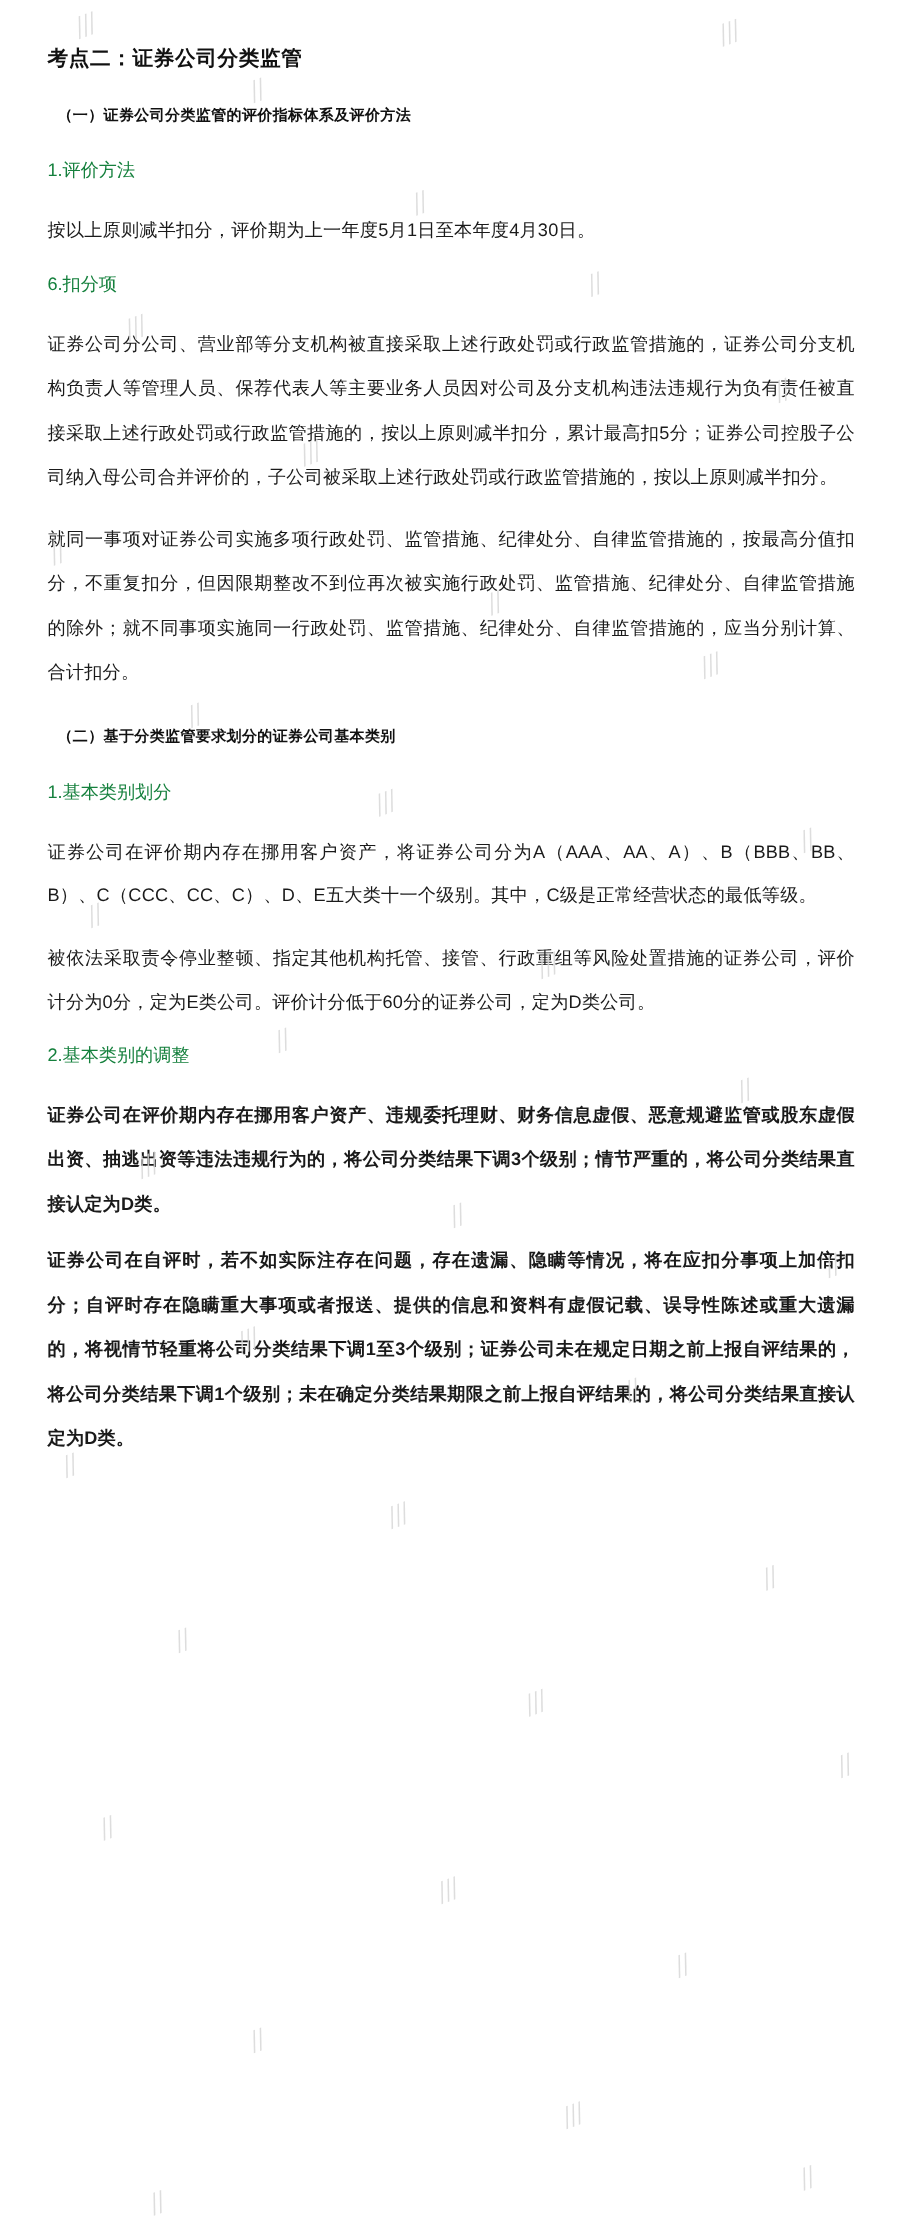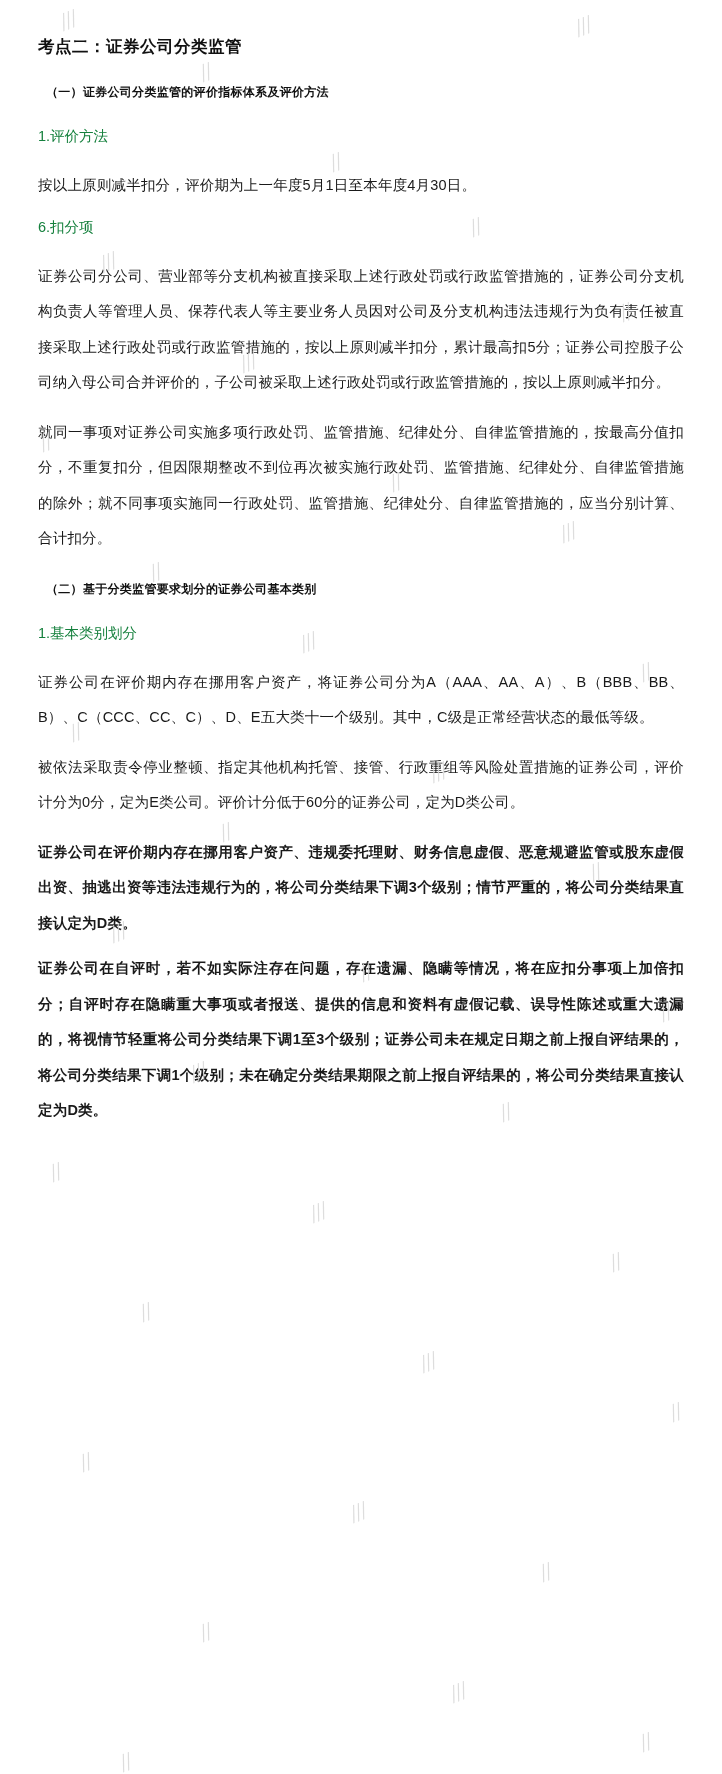--- a/index.html
+++ b/index.html
@@ -95,20 +95,21 @@
   <p class="para">就同一事项对证券公司实施多项行政处罚、监管措施、纪律处分、自律监管措施的，按最高分值扣分，不重复扣分，但因限期整改不到位再次被实施行政处罚、监管措施、纪律处分、自律监管措施的除外；就不同事项实施同一行政处罚、监管措施、纪律处分、自律监管措施的，应当分别计算、合计扣分。</p>
 
   <div class="spacer-lg"></div>
 
   <h2 class="heading-sub">（二）基于分类监管要求划分的证券公司基本类别</h2>
 
   <h3 class="heading-num">1.基本类别划分</h3>
   <p class="para">证券公司在评价期内存在挪用客户资产，将证券公司分为A（AAA、AA、A）、B（BBB、BB、B）、C（CCC、CC、C）、D、E五大类十一个级别。其中，C级是正常经营状态的最低等级。</p>
   <p class="para">被依法采取责令停业整顿、指定其他机构托管、接管、行政重组等风险处置措施的证券公司，评价计分为0分，定为E类公司。评价计分低于60分的证券公司，定为D类公司。</p>
 
+  <h3 class="heading-num">2.基本类别的调整</h3>
   <p class="para tight">证券公司在评价期内存在挪用客户资产、违规委托理财、财务信息虚假、恶意规避监管或股东虚假出资、抽逃出资等违法违规行为的，将公司分类结果下调3个级别；情节严重的，将公司分类结果直接认定为D类。</p>
   <p class="para tight">证券公司在自评时，若不如实际注存在问题，存在遗漏、隐瞒等情况，将在应扣分事项上加倍扣分；自评时存在隐瞒重大事项或者报送、提供的信息和资料有虚假记载、误导性陈述或重大遗漏的，将视情节轻重将公司分类结果下调1至3个级别；证券公司未在规定日期之前上报自评结果的，将公司分类结果下调1个级别；未在确定分类结果期限之前上报自评结果的，将公司分类结果直接认定为D类。</p>
 
 </div>
 
 <div class="watermark-layer">
     <span class="wm" style="left: 60px; top: 8px;">///</span>
     <span class="wm" style="left: 200px; top: 60px;">//</span>
     <span class="wm" style="left: 575px; top: 14px;">///</span>
     <span class="wm" style="left: 330px; top: 150px;">//</span>

